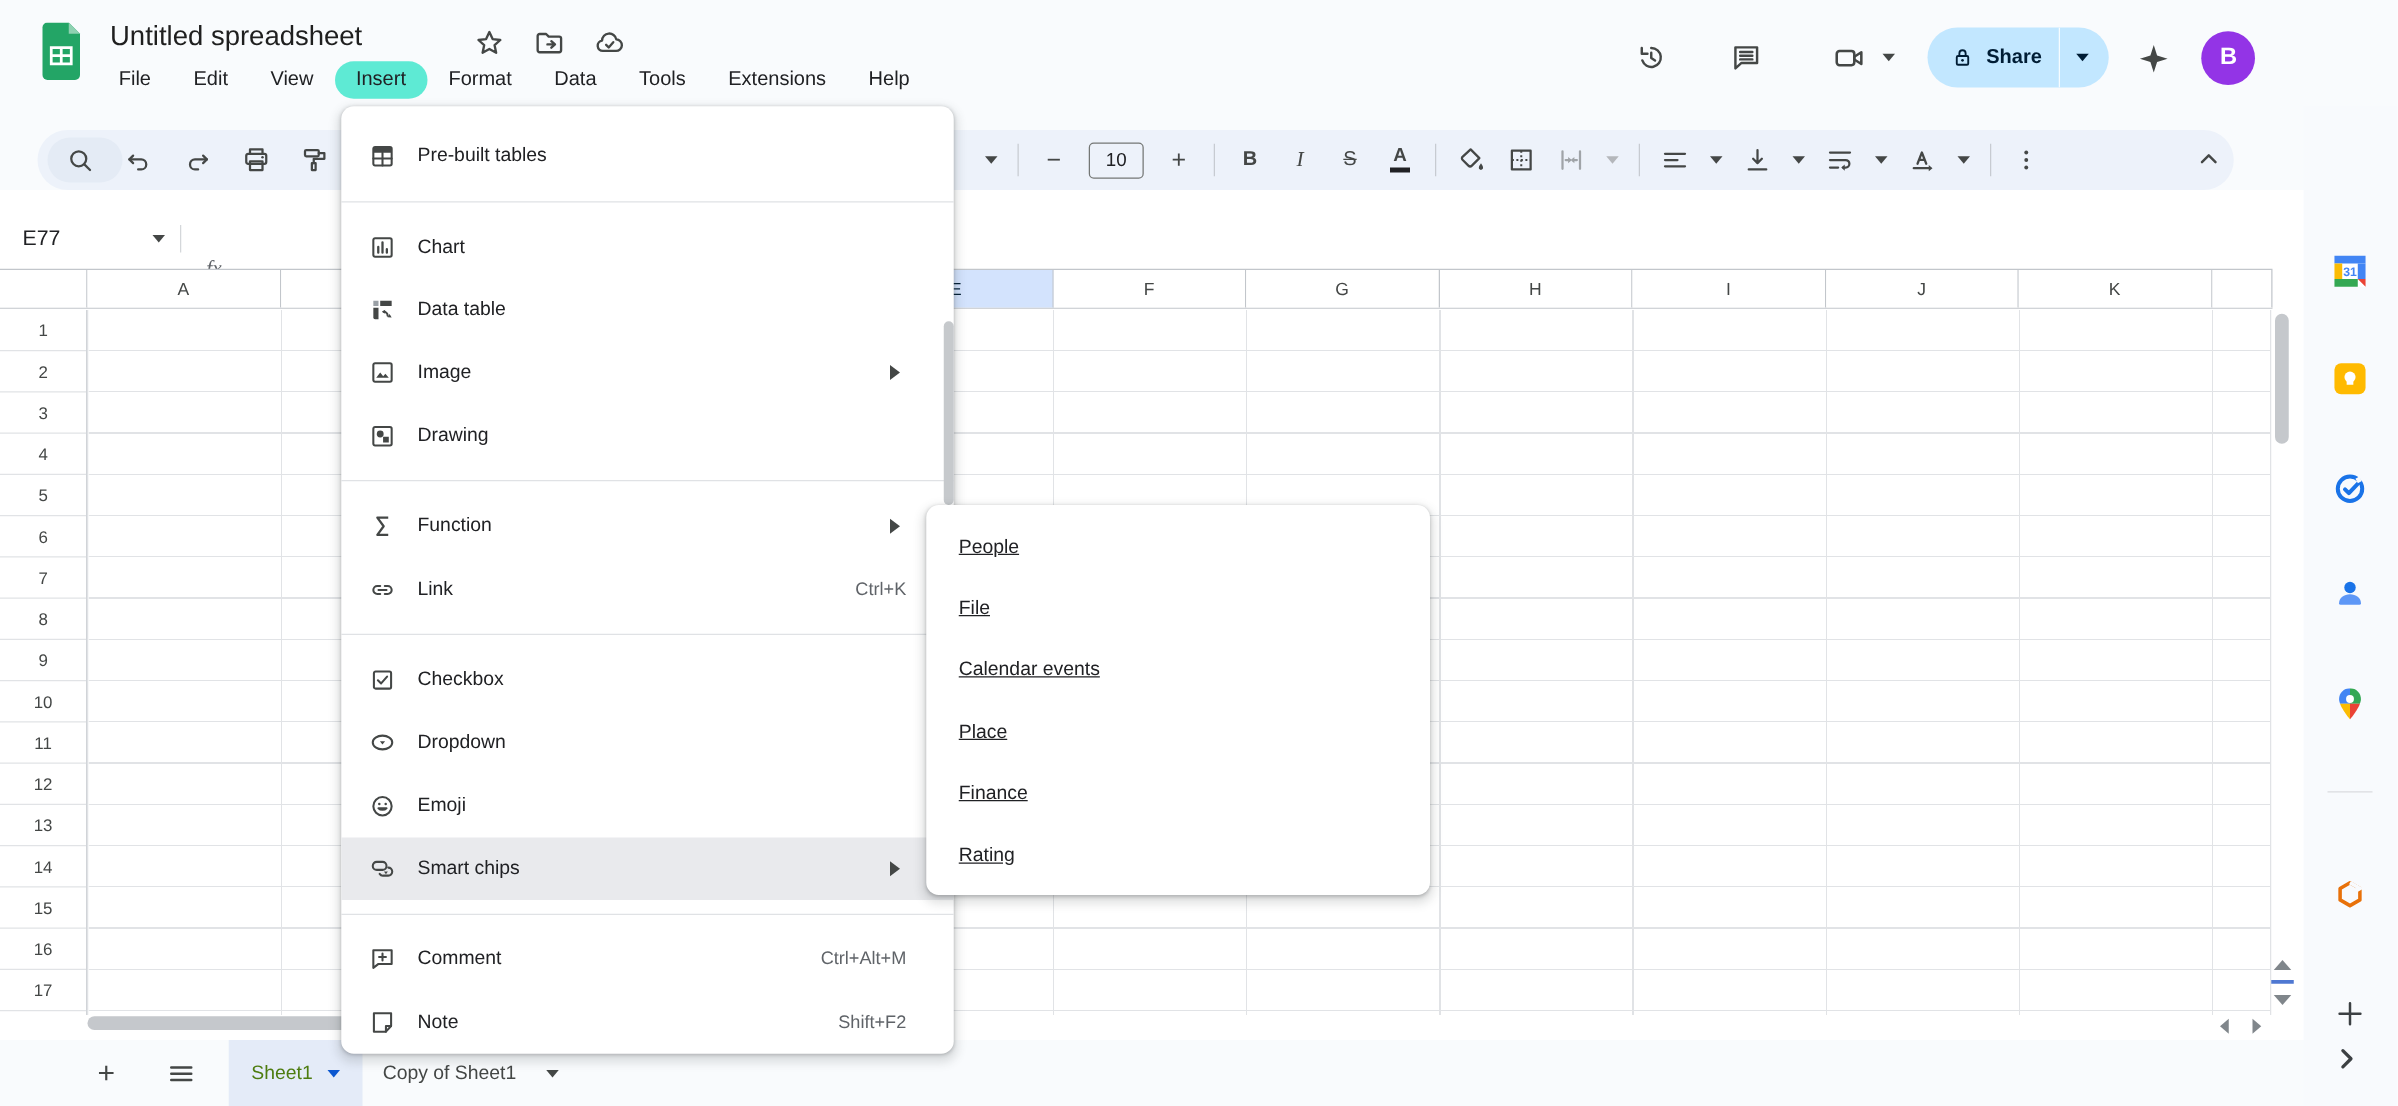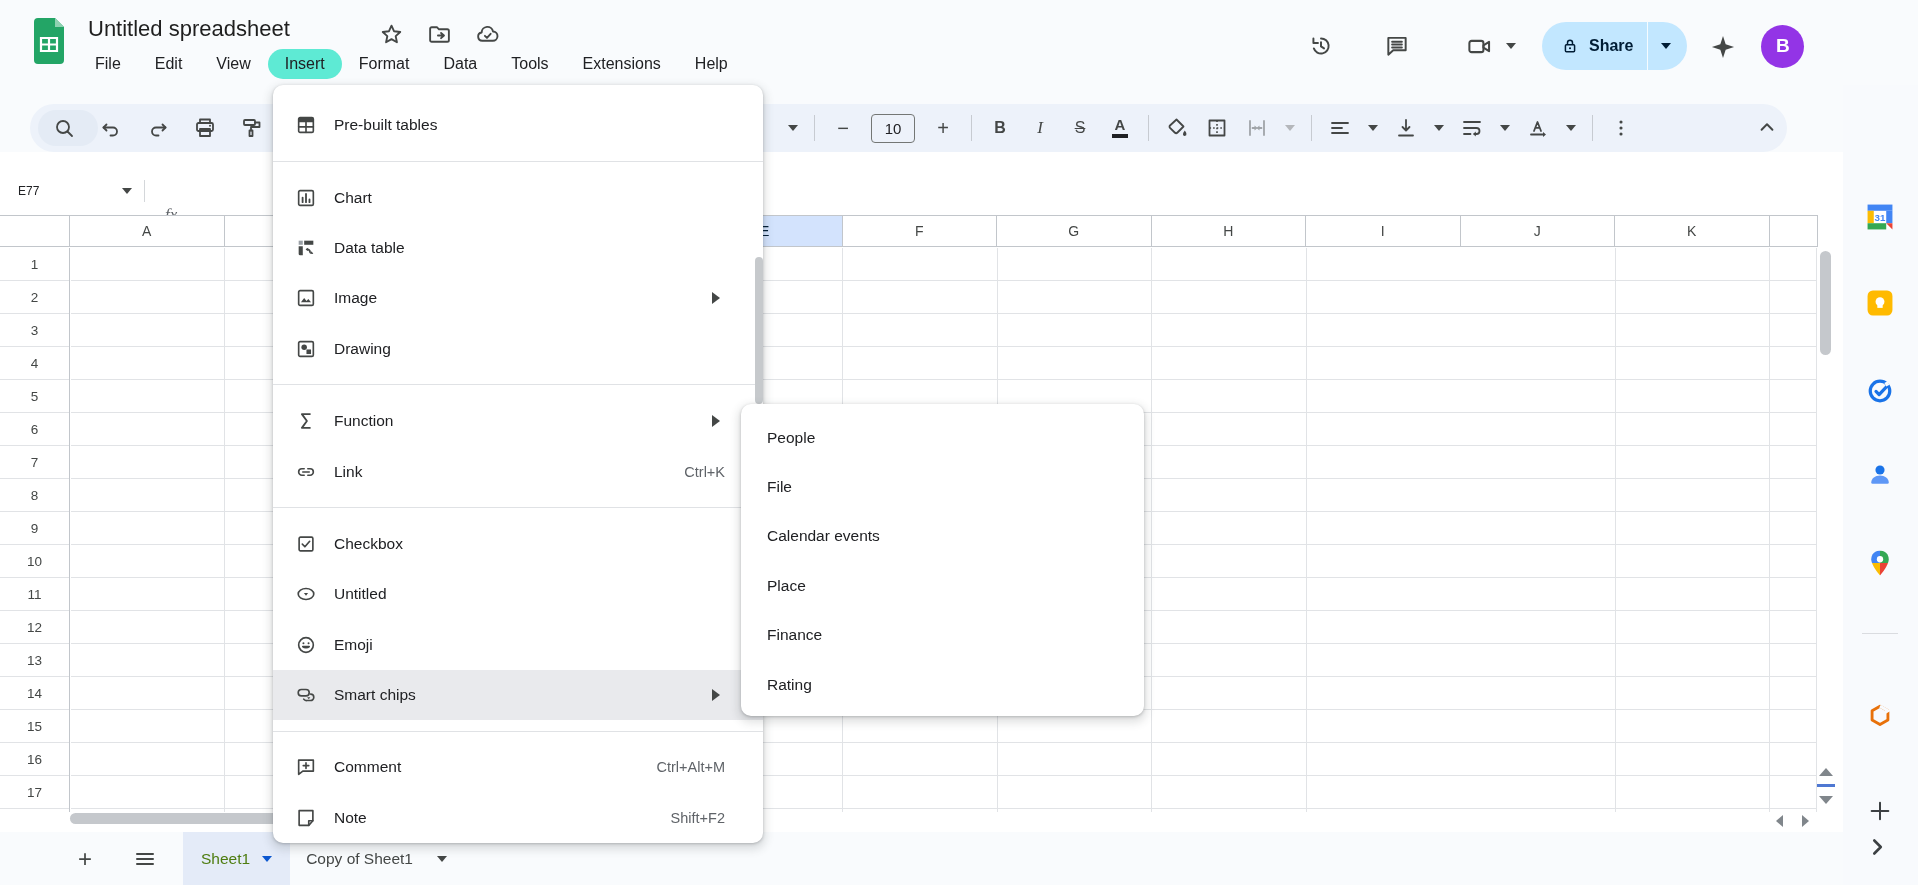--- a/index.html
+++ b/index.html
@@ -50,21 +50,21 @@
   #italic-btn{font-style:italic;font-family:"Liberation Serif",serif;font-size:17px;}
   #strike-btn{text-decoration:line-through;}
   #text-color-btn{display:flex;flex-direction:column;align-items:center;gap:2px;font-size:15px;font-weight:700;line-height:14px;}
   #text-color-btn .bar{width:16px;height:4px;background:#202124;}
   .grayed{opacity:.45;}
   #collapse-btn{left:1754px;top:114px;}
 
   
   #sheet-bg{left:0;top:152px;width:1843px;height:680px;background:#ffffff;}
   #name-row{left:0;top:170px;height:42px;display:flex;align-items:center;}
-  #name-box-value{margin-left:18px;font-size:12px;width:104px;}
+  #name-box-value{margin-left:18px;font-size:17px;width:104px;}
   #name-sep{width:1px;height:22px;background:#d4d7da;margin-left:12px;}
   #fx-label{margin-left:20px;font-style:italic;font-family:"Liberation Serif",serif;
             font-size:17px;color:#5f6368;margin-top:48px;}
 
   #col-headers{left:0;top:215px;height:32px;display:flex;border-top:1px solid #c2c6cb;border-bottom:1px solid #c2c6cb;}
   .col-h{height:100%;border-right:1px solid #c2c6cb;display:flex;align-items:center;justify-content:center;
          font-size:14px;color:#444746;background:#fff;}
   #corner-h{width:70px;background:#fff;}
   .col-h.selected{background:#d3e3fd;color:#001d35;}
   #row-headers{left:0;top:248px;width:70px;height:564px;overflow:hidden;background:#fff;border-right:1px solid #c2c6cb;}
@@ -110,21 +110,21 @@
   .mi-label{font-size:15.5px;color:#202124;flex:1 1 auto;white-space:nowrap;}
   .mi-shortcut{font-size:14.5px;color:#5f6368;margin-right:18px;}
   .mi-arrow{margin-right:23px;}
   .menu-divider{height:1px;background:#e0e2e5;margin:10.5px 0;}
   #menu-scroll-thumb{left:755px;top:257px;width:8px;height:147px;border-radius:4px;background:#c6c9cc;z-index:11;}
 
   
   #chips-submenu{left:741px;top:404px;width:403px;height:312px;background:#fff;border-radius:10px;
                  box-shadow:0 1px 3px rgba(60,64,67,.3),0 4px 8px 3px rgba(60,64,67,.15);
                  padding-top:9px;z-index:12;}
-  .sub-row{height:49.4px;display:flex;align-items:center;padding-left:26px;font-size:15.5px;color:#202124;}
+  .sub-row{height:49.4px;display:flex;align-items:center;padding-left:26px;font-size:15.5px;color:#202124;text-decoration:underline;}
 </style>
 </head>
 <body>
 
 <div id="app">
 
   <div class="abs" id="logo">
       <svg viewBox="0 0 34 46" width="34" height="46">
         <path d="M2 4a4 4 0 014-4h17l9 9v33a4 4 0 01-4 4H6a4 4 0 01-4-4z" fill="#23a566"></path>
         <path d="M23 0l9 9h-9z" fill="#8ed1b1"></path>
@@ -545,21 +545,21 @@
         </span>
         <span class="mi-label">Checkbox</span>
       </div>
       <div class="mi-row">
         <span class="mi-icon">
           <svg viewBox="0 0 24 24" width="22" height="22">
             <ellipse stroke="#444746" stroke-width="1.8" fill="none" stroke-linecap="round" stroke-linejoin="round" cx="12" cy="12" rx="8.5" ry="6"></ellipse>
             <path d="M9.7 10.8h4.6L12 13.8z" fill="#444746"></path>
           </svg>
         </span>
-        <span class="mi-label">Untitled</span>
+        <span class="mi-label">Dropdown</span>
       </div>
       <div class="mi-row">
         <span class="mi-icon">
           <svg viewBox="0 0 24 24" width="22" height="22">
             <circle stroke="#444746" stroke-width="1.8" fill="none" stroke-linecap="round" stroke-linejoin="round" cx="12" cy="12" r="8"></circle>
             <circle cx="9.2" cy="10" r="1.1" fill="#444746"></circle>
             <circle cx="14.8" cy="10" r="1.1" fill="#444746"></circle>
             <path stroke="#444746" stroke-width="1.8" fill="none" stroke-linecap="round" stroke-linejoin="round" d="M8.5 13.7a4.3 3.2 0 007 0z"></path>
           </svg>
         </span>

